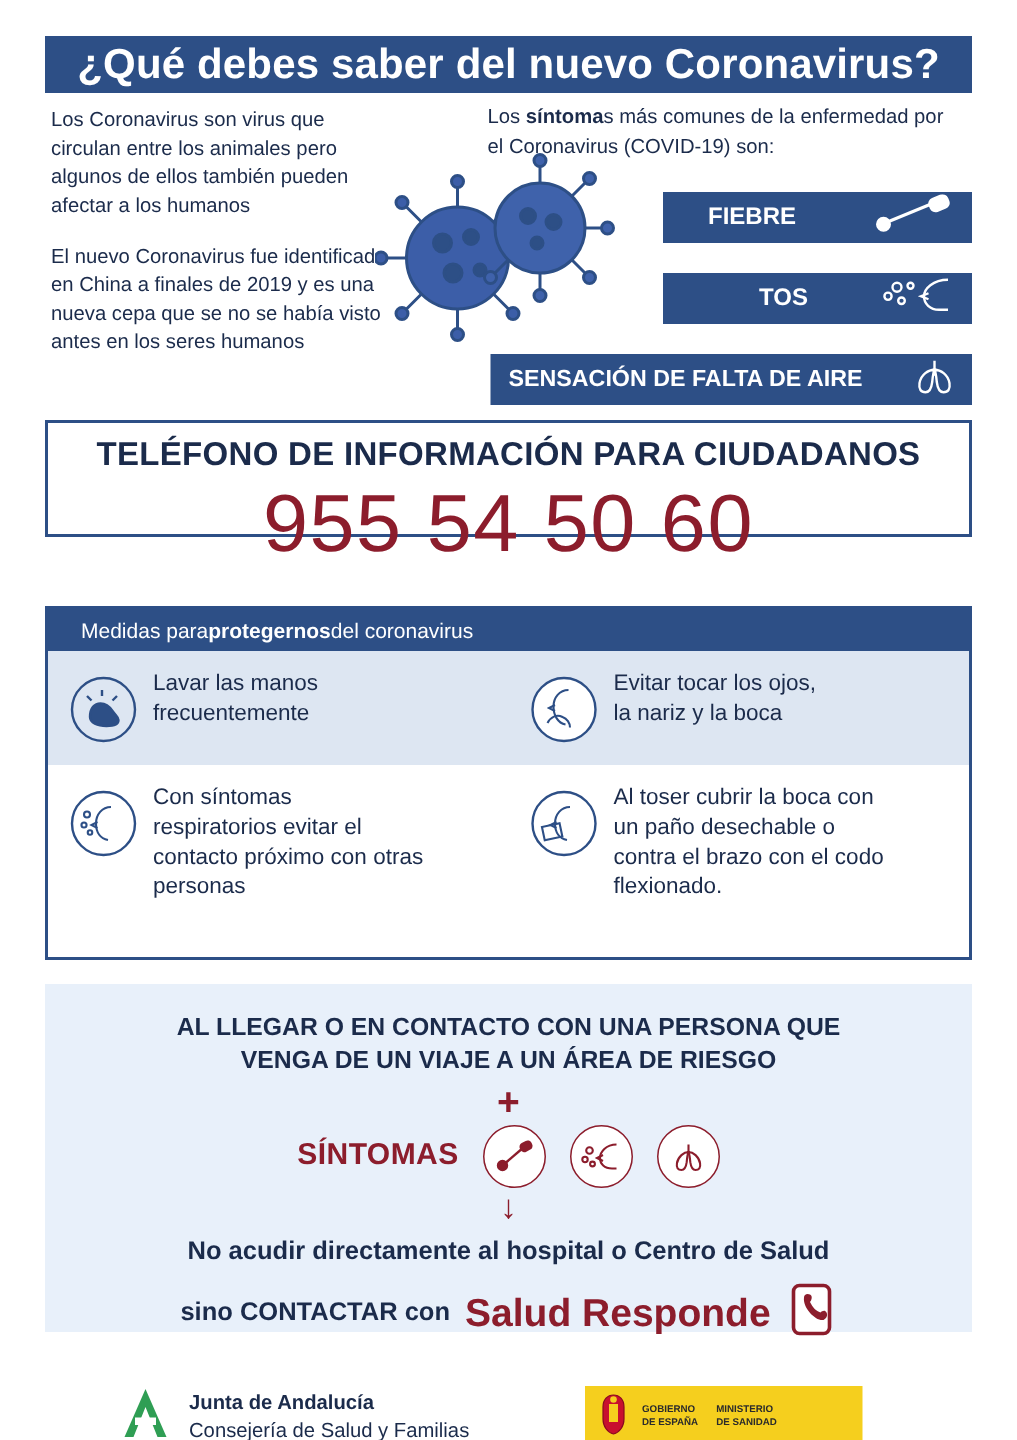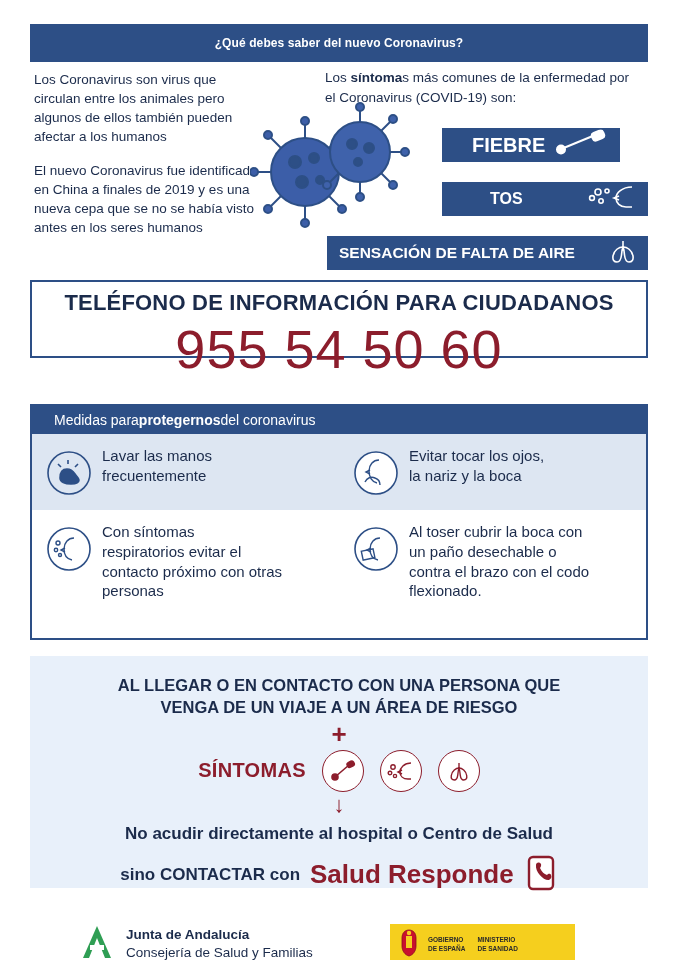--- a/index.html
+++ b/index.html
@@ -29,21 +29,21 @@
     position: absolute;
     left: 30px;
     top: 24px;
     width: 618px;
     height: 38px;
     background: #2d4f86;
     color: #ffffff;
     display: flex;
     align-items: center;
     justify-content: center;
-    font-size: 12px;
+    font-size: 28px;
     font-weight: bold;
     letter-spacing: 0.1px;
   }
 
   
   .intro-left {
     position: absolute;
     left: 34px;
     top: 70px;
     width: 230px;
@@ -68,28 +68,28 @@
   .sym-bar {
     position: absolute;
     background: #2d4f86;
     color: #ffffff;
     font-weight: bold;
     display: flex;
     align-items: center;
     box-sizing: border-box;
   }
   .sym-fiebre {
-    left: 442px; top: 128px; width: 178px; height: 34px;
-    font-size: 20px;
+    left: 442px; top: 128px; width: 206px; height: 34px;
+    font-size: 16px;
     padding-left: 30px;
   }
   .sym-tos {
     left: 442px; top: 182px; width: 206px; height: 34px;
     font-size: 16px;
-    padding-left: 48px;
+    padding-left: 64px;
   }
   .sym-aire {
     left: 327px; top: 236px; width: 321px; height: 34px;
     font-size: 15.5px;
     padding-left: 12px;
   }
   .sym-icon {
     position: absolute;
     right: 10px;
     top: 50%;

